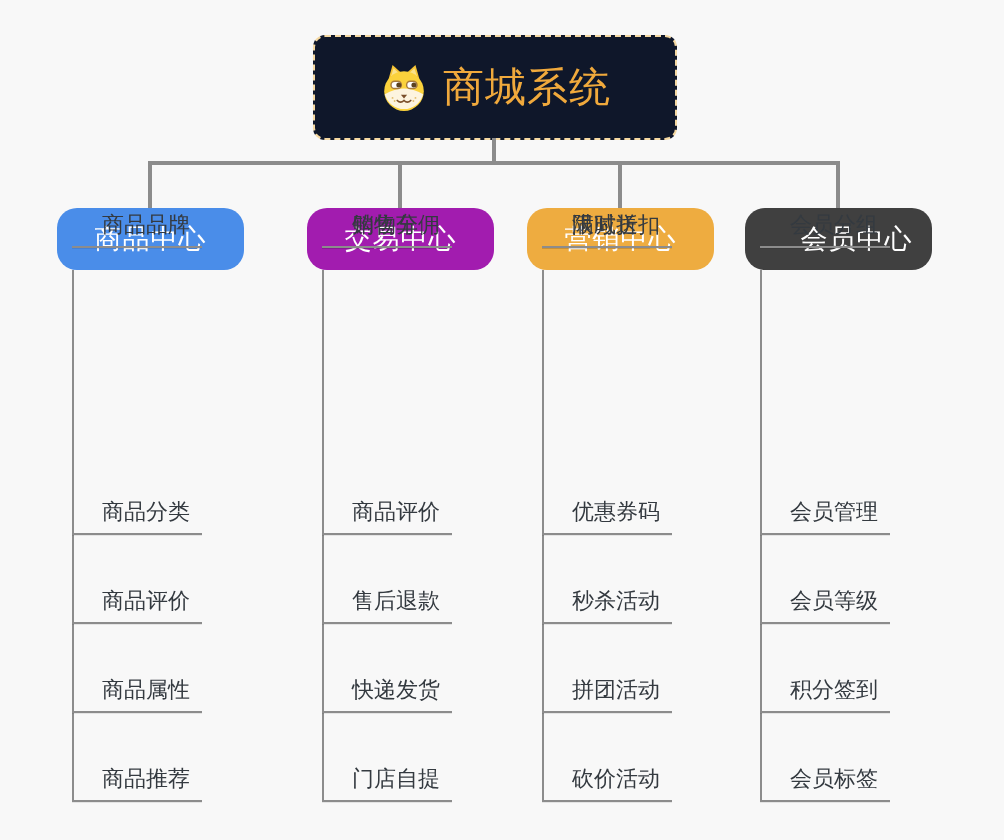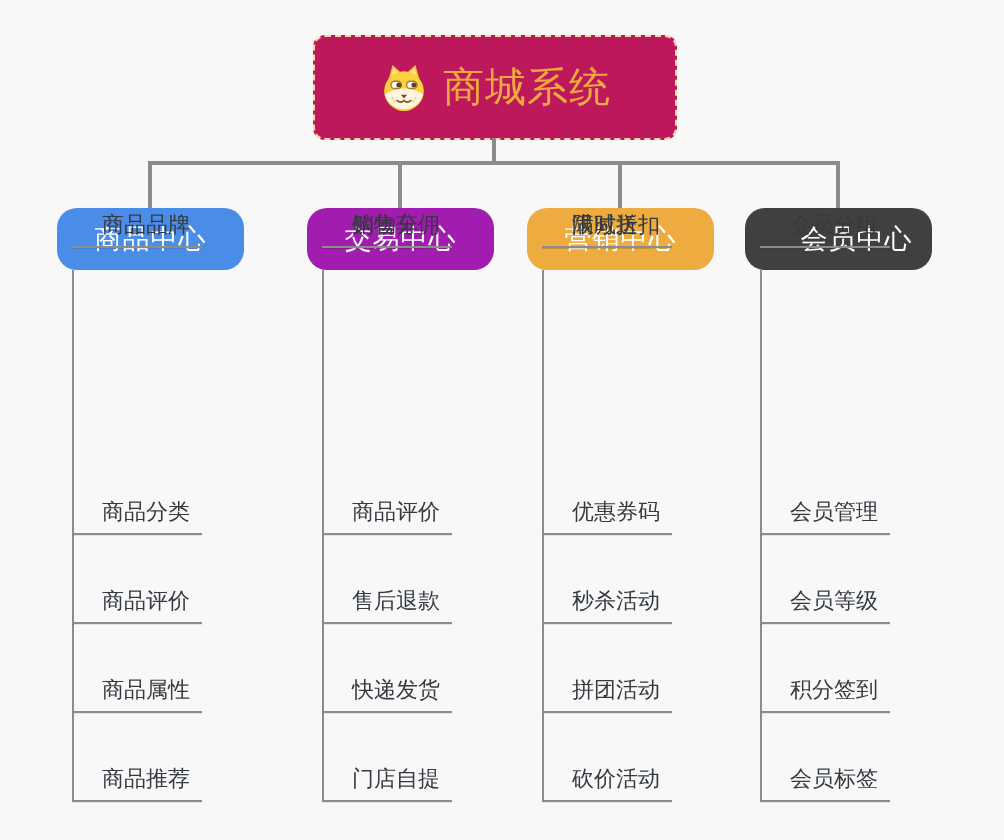--- a/index.html
+++ b/index.html
@@ -14,21 +14,21 @@
     width: 1004px;
     height: 840px;
     background: #F8F8F8;
   }
 
   
   .root-node {
     position: absolute;
     left: 313px; top: 35px;
     width: 364px; height: 105px;
-    background: #be185d;
+    background: #0f172a;
     border: 2px dashed #F6D9A2;
     border-radius: 12px;
     display: flex;
     align-items: center;
     justify-content: center;
     gap: 14px;
   }
   .root-icon { width: 50px; height: 50px; display: inline-flex; }
   .root-icon svg { width: 50px; height: 50px; }
   .root-label {

